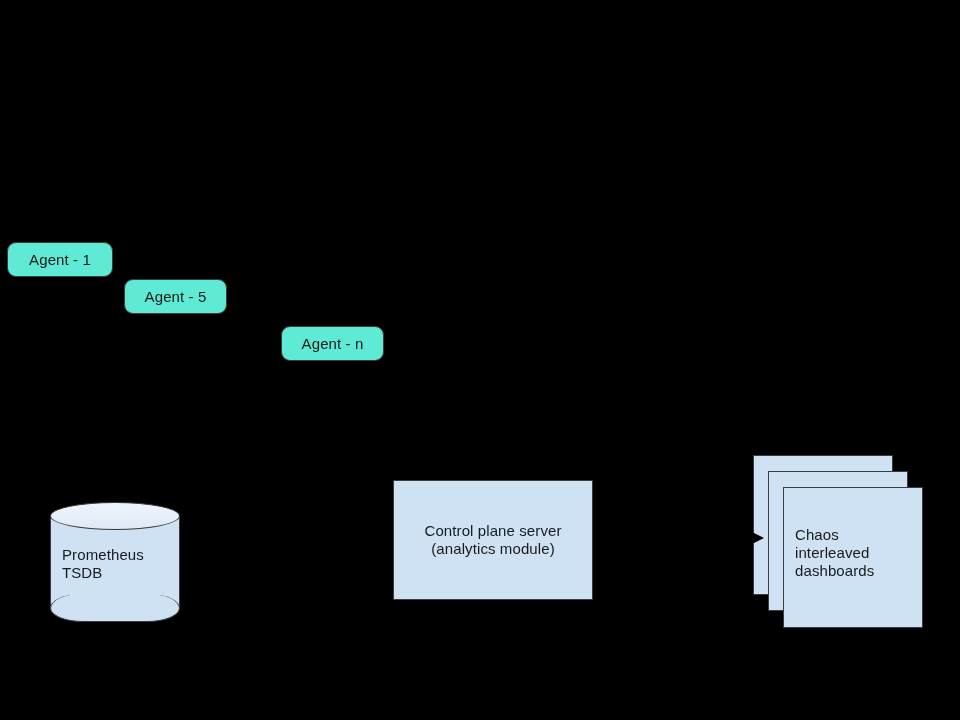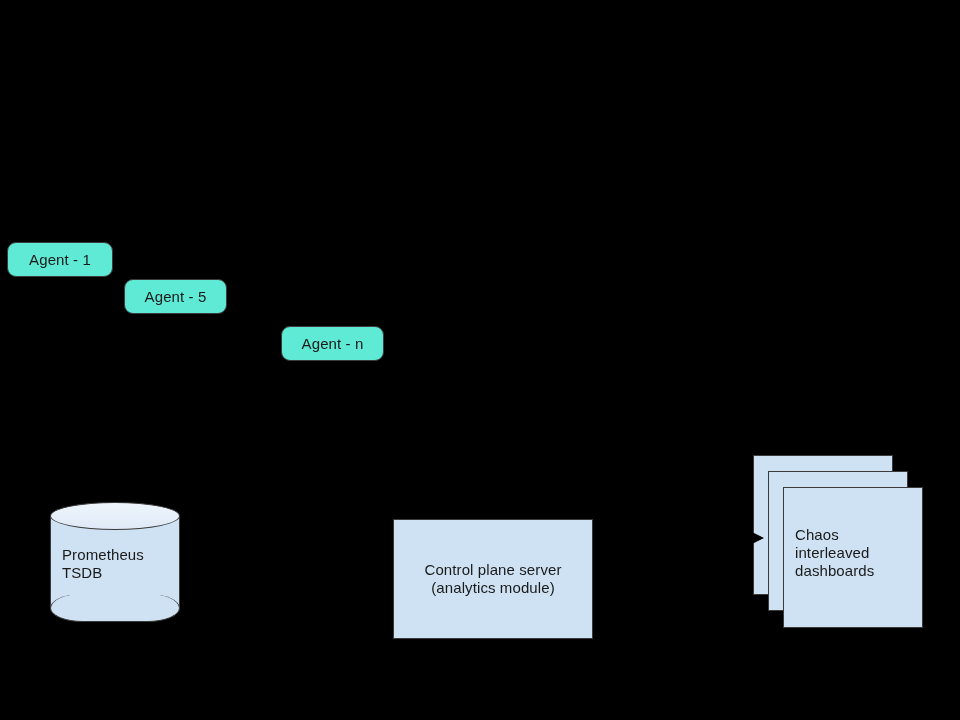--- a/index.html
+++ b/index.html
@@ -143,21 +143,21 @@
   </div>
 
   <div class="cylinder" style="left:50px; top:502px; width:130px; height:120px;">
     <div class="cyl-body"></div>
     <div class="cyl-bottom"></div>
     <div class="cyl-top"></div>
     <span class="node-text cyl-label">Prometheus
 TSDB</span>
   </div>
 
-  <div class="rect-box" style="left:393px; top:480px; width:200px; height:120px;margin-top:39px;">
+  <div class="rect-box" style="left:393px; top:480px; width:200px; height:120px;">
     <span class="node-text">Control plane server
 (analytics module)</span>
   </div>
 
   <div class="stack" style="left:0; top:0; width:960px; height:720px; pointer-events:none;">
     <div class="stack-card" style="left:753px; top:455px; width:140px; height:140px;"></div>
     <div class="stack-card" style="left:768px; top:471px; width:140px; height:140px;"></div>
     <div class="stack-card" style="left:783px; top:487px; width:140px; height:141px; pointer-events:auto;"></div>
     <span class="node-text stack-label" style="left:795px; top:526px; width:120px;">Chaos
 interleaved

